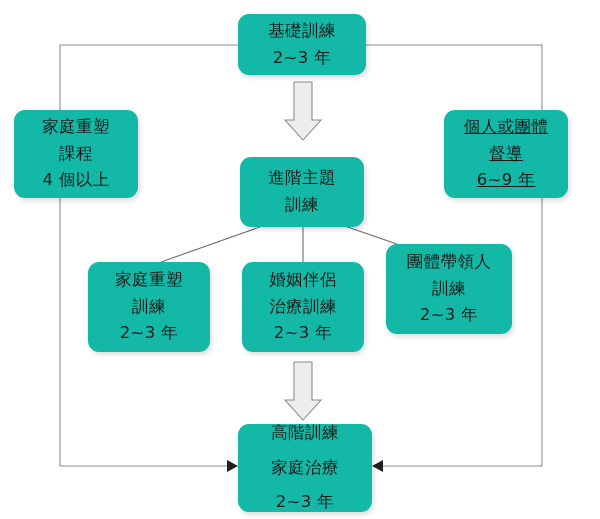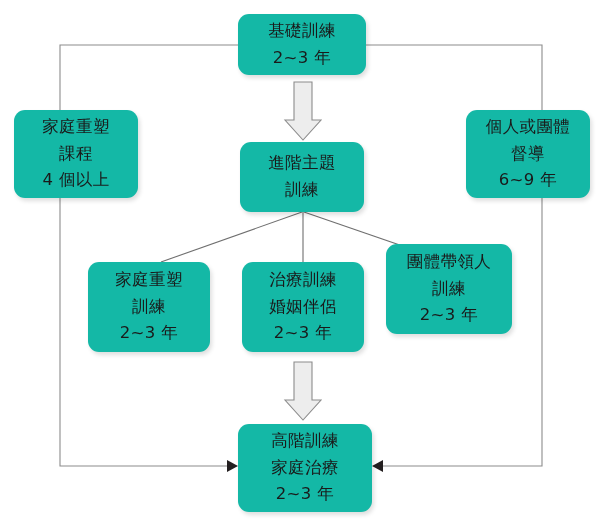--- a/index.html
+++ b/index.html
@@ -41,26 +41,26 @@
     letter-spacing: 0.4px;
     z-index: 2;
   }
   .node .line {
     display: block;
     white-space: nowrap;
   }
   
   #node-basic      { left: 238px; top: 14px;  width: 128px; height: 61px; }
   #node-experience { left: 14px;  top: 110px; width: 124px; height: 88px; }
-  #node-supervise  { left: 466px; top: 110px; width: 124px; height: 88px; }
-  #node-advanced   { left: 240px; top: 142px; width: 124px; height: 70px; text-align: right; }
+  #node-supervise  { left: 444px; top: 110px; width: 124px; height: 88px; text-decoration: underline; }
+  #node-advanced   { left: 240px; top: 157px; width: 124px; height: 70px; text-align: right; }
   #node-restructure{ left: 88px; top: 262px; width: 122px; height: 90px; }
   #node-couple     { left: 242px; top: 262px; width: 122px; height: 90px; }
   #node-group      { left: 386px; top: 244px; width: 126px; height: 90px; }
-  #node-highlevel  { left: 238px; top: 424px; width: 134px; height: 88px; }
+  #node-highlevel  { left: 238px; top: 424px; width: 134px; height: 88px; gap: 8px; }
 </style>
 </head>
 <body>
 
 <div id="canvas">
 
   <svg id="edges" viewBox="0 0 600 519" width="600" height="519" xmlns="http://www.w3.org/2000/svg">
 
     <path d="M 238 45 L 60 45 L 60 110" fill="none" stroke="#8c8c8c" stroke-width="1.1"></path>
 
@@ -103,22 +103,22 @@
     <span class="line">訓練</span>
   </div>
 
   <div class="node" id="node-restructure">
     <span class="line">家庭重塑</span>
     <span class="line">訓練</span>
     <span class="line">2~3 年</span>
   </div>
 
   <div class="node" id="node-couple">
+    <span class="line">婚姻伴侶</span>
     <span class="line">治療訓練</span>
-    <span class="line">婚姻伴侶</span>
     <span class="line">2~3 年</span>
   </div>
 
   <div class="node" id="node-group">
     <span class="line">團體帶領人</span>
     <span class="line">訓練</span>
     <span class="line">2~3 年</span>
   </div>
 
   <div class="node" id="node-highlevel">

